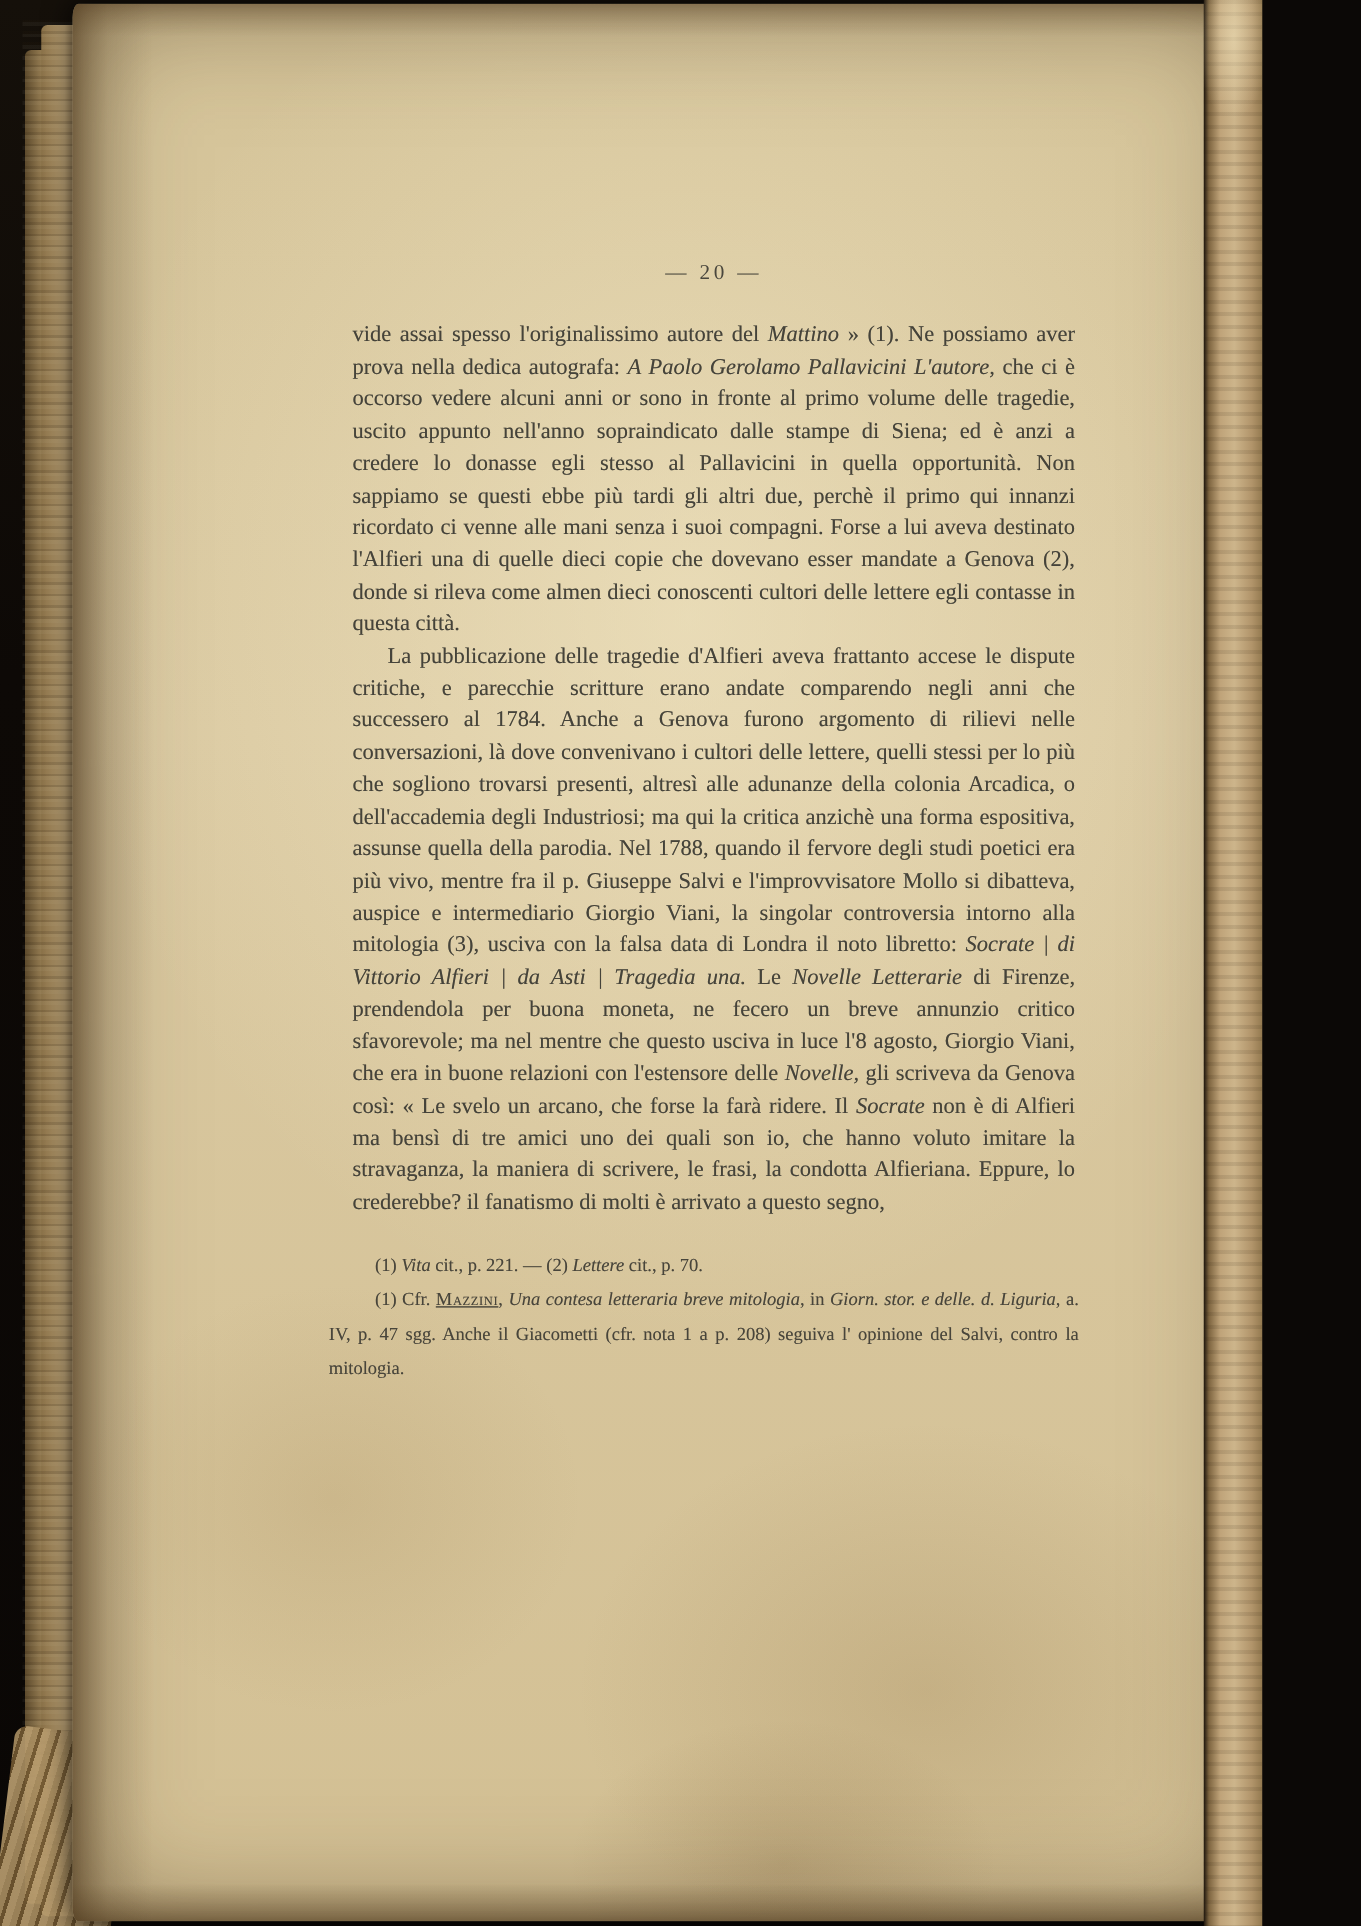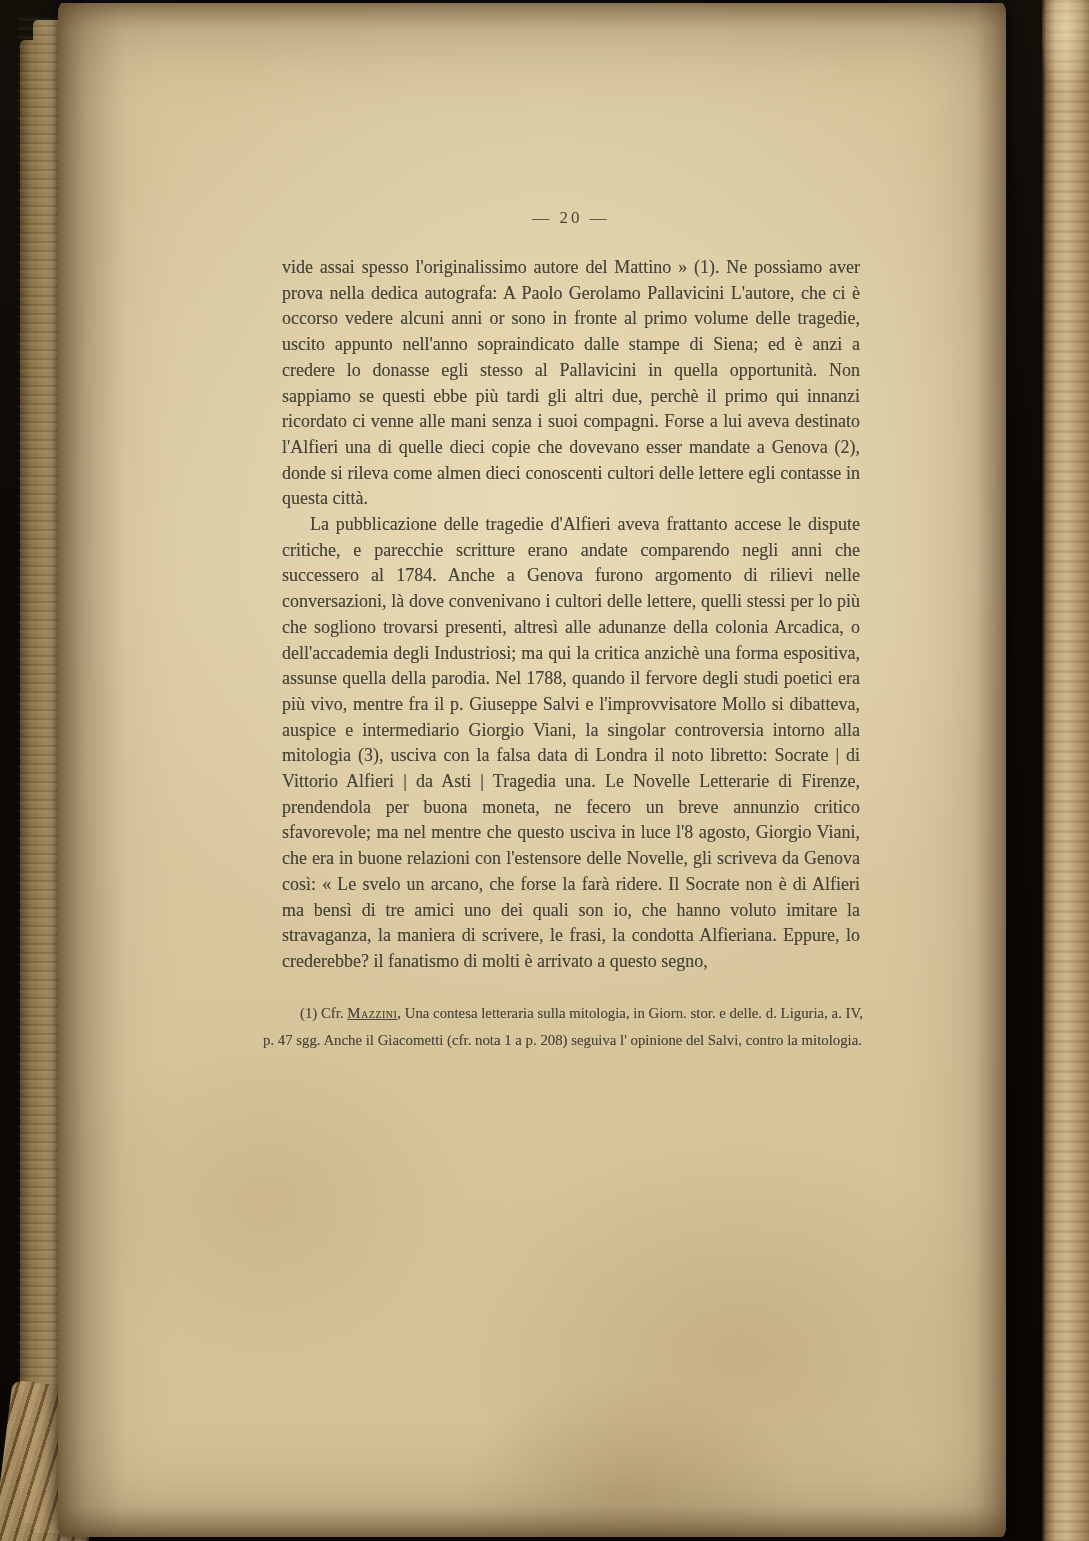--- a/index.html
+++ b/index.html
@@ -1,18 +1,18 @@
 <!DOCTYPE html>
 <html><head>
 <meta charset="utf-8">
 <title>Scanned book page</title>
 <style>
   html,body{margin:0;padding:0;background:#0b0806;}
   .scene{
-    position:relative;width:1089px;height:1541px;overflow:hidden;
+    position:relative;width:1010px;height:1541px;overflow:hidden;
     background:linear-gradient(180deg,#15100a 0%,#0d0906 35%,#0a0705 100%);
     font-family:"Liberation Serif","DejaVu Serif",serif;
   }
   
   .left-edges{position:absolute;left:0;top:0;bottom:0;width:60px;}
   .edge-strip{position:absolute;border-radius:5px 0 0 5px;}
   .edge-a{left:20px;top:40px;bottom:18px;width:15px;
     background:linear-gradient(to right,#5d4a2c,#9a8156);}
   .edge-b{left:33px;top:20px;bottom:8px;width:27px;
     background:linear-gradient(to right,#8a7148,#c2a778 70%,#b3976a);}
@@ -51,21 +51,21 @@
   
   .content{position:absolute;left:224px;top:0;width:578px;color:#45433a;}
   .page-number{margin:205px 0 0 0;text-align:center;font-size:17px;letter-spacing:3px;color:#4a473d;}
   .bodytext{margin-top:27px;font-size:18px;line-height:25.7px;text-align:justify;
     text-shadow:0 0 .5px rgba(69,66,56,.45);}
   .bodytext p{margin:0;}
   .bodytext p.indent{text-indent:28px;}
   .footnotes{margin:25px 0 0 -19px;width:600px;font-size:14.8px;line-height:27.5px;
     text-align:justify;color:#48453b;text-shadow:0 0 .4px rgba(69,66,56,.4);}
   .footnotes p{margin:0;text-indent:37px;}
-  .i{}
+  .i{font-style:italic;}
   .sc{font-variant:small-caps;letter-spacing:.5px;text-decoration:underline;}
 </style>
 </head>
 <body>
 
 <div class="scene">
 
   <div class="left-edges">
     <div class="edge-strip edge-a"></div>
     <div class="edge-strip edge-b"></div>
@@ -77,21 +77,22 @@
     <div class="content">
 
       <div class="page-number">— 20 —</div>
 
       <div class="bodytext">
         <p><span>vide assai spesso l'originalissimo autore del </span><span class="i">Mattino</span><span> » (1). Ne possiamo aver prova nella dedica autografa: </span><span class="i">A Paolo Gerolamo Pallavicini L'autore,</span><span> che ci è occorso vedere alcuni anni or sono in fronte al primo volume delle tragedie, uscito appunto nell'anno sopraindicato dalle stampe di Siena; ed è anzi a credere lo donasse egli stesso al Pallavicini in quella opportunità. Non sappiamo se questi ebbe più tardi gli altri due, perchè il primo qui innanzi ricordato ci venne alle mani senza i suoi compagni. Forse a lui aveva destinato l'Alfieri una di quelle dieci copie che dovevano esser mandate a Genova (2), donde si rileva come almen dieci conoscenti cultori delle lettere egli contasse in questa città.</span></p>
         <p class="indent"><span>La pubblicazione delle tragedie d'Alfieri aveva frattanto accese le dispute critiche, e parecchie scritture erano andate comparendo negli anni che successero al 1784. Anche a Genova furono argomento di rilievi nelle conversazioni, là dove convenivano i cultori delle lettere, quelli stessi per lo più che sogliono trovarsi presenti, altresì alle adunanze della colonia Arcadica, o dell'accademia degli Industriosi; ma qui la critica anzichè una forma espositiva, assunse quella della parodia. Nel 1788, quando il fervore degli studi poetici era più vivo, mentre fra il p. Giuseppe Salvi e l'improvvisatore Mollo si dibatteva, auspice e intermediario Giorgio Viani, la singolar controversia intorno alla mitologia (3), usciva con la falsa data di Londra il noto libretto: </span><span class="i">Socrate | di Vittorio Alfieri | da Asti | Tragedia una.</span><span> Le </span><span class="i">Novelle Letterarie</span><span> di Firenze, prendendola per buona moneta, ne fecero un breve annunzio critico sfavorevole; ma nel mentre che questo usciva in luce l'8 agosto, Giorgio Viani, che era in buone relazioni con l'estensore delle </span><span class="i">Novelle,</span><span> gli scriveva da Genova così: « Le svelo un arcano, che forse la farà ridere. Il </span><span class="i">Socrate</span><span> non è di Alfieri ma bensì di tre amici uno dei quali son io, che hanno voluto imitare la stravaganza, la maniera di scrivere, le frasi, la condotta Alfieriana. Eppure, lo crederebbe? il fanatismo di molti è arrivato a questo segno,</span></p>
       </div>
 
       <div class="footnotes">
-        <p><span>(1) Cfr. </span><span class="sc">Mazzini</span><span>, </span><span class="i">Una contesa letteraria sulla mitologia,</span><span> in </span><span class="i">Giorn. stor. e delle. d. Liguria,</span><span> a. IV, p. 47 sgg. Anche il Giacometti (cfr. nota 1 a p. 208) seguiva l' opinione del Salvi, contro la mitologia.</span></p>
+        <p><span>(1) </span><span class="i">Vita</span><span> cit., p. 221. — (2) </span><span class="i">Lettere</span><span> cit., p. 70.</span></p>
+        <p><span>(1) Cfr. </span><span class="sc">Mazzini</span><span>, </span><span class="i">Una contesa letteraria breve mitologia,</span><span> in </span><span class="i">Giorn. stor. e delle. d. Liguria,</span><span> a. IV, p. 47 sgg. Anche il Giacometti (cfr. nota 1 a p. 208) seguiva l' opinione del Salvi, contro la mitologia.</span></p>
       </div>
 
     </div>
   </div>
 
   <div class="right-edge"></div>
 
 </div>
 
 </body></html>

